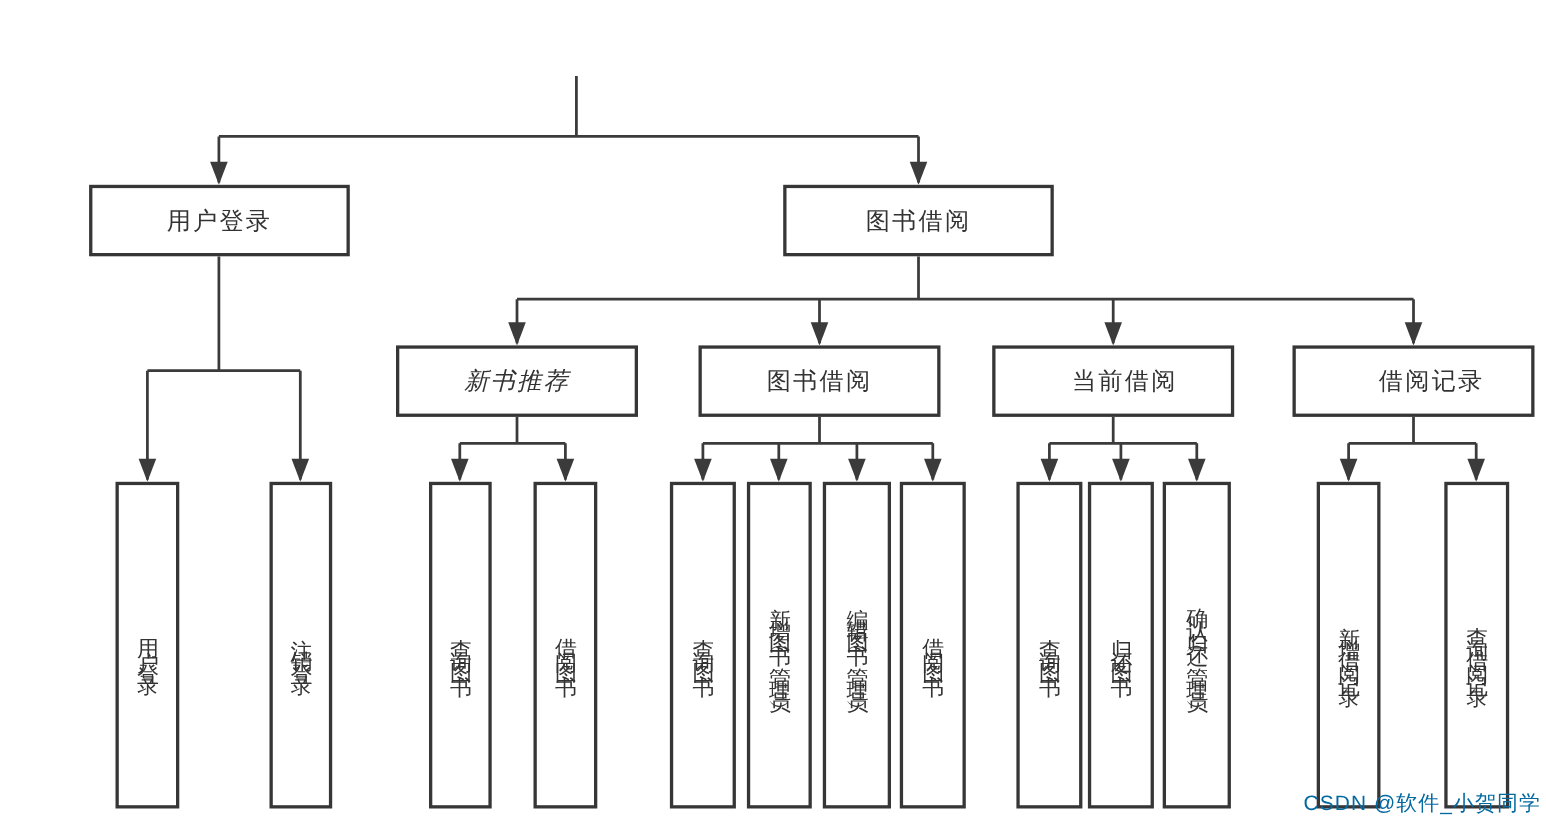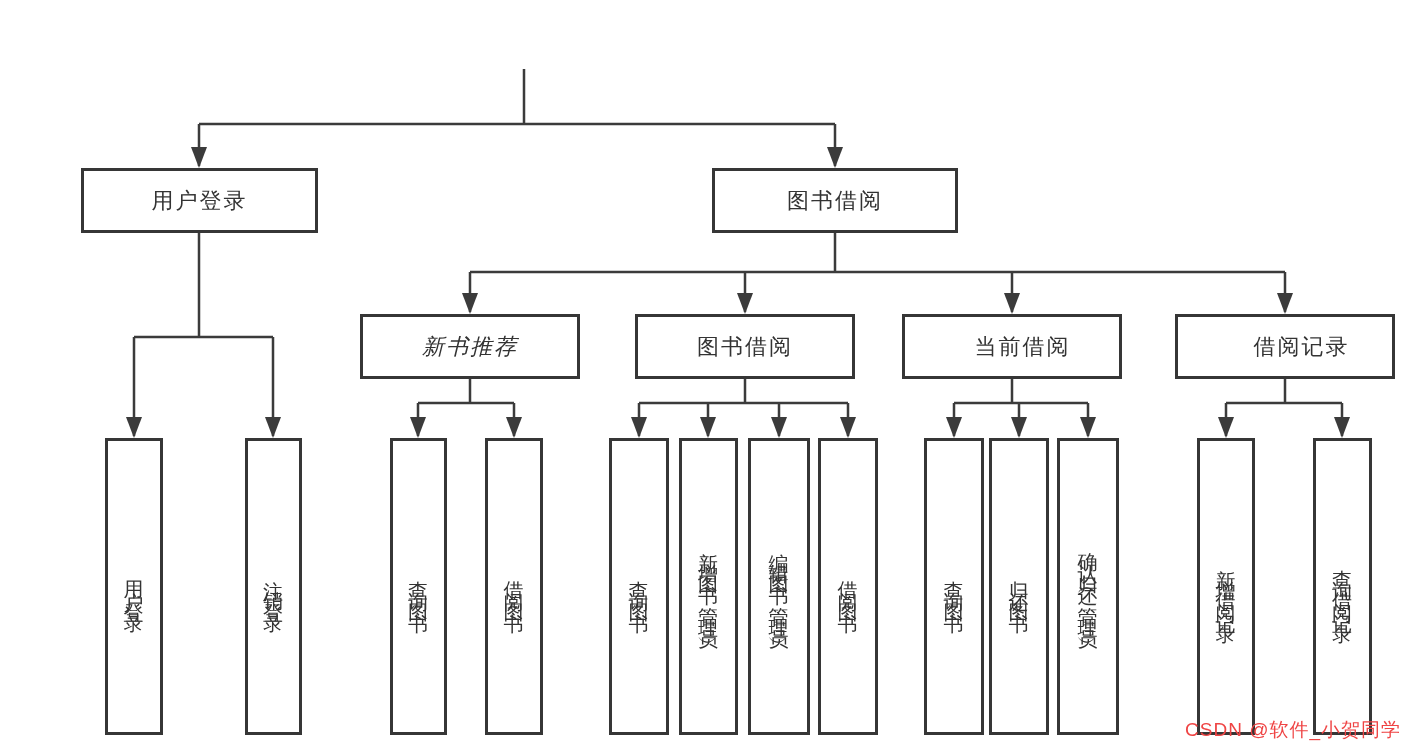--- a/index.html
+++ b/index.html
@@ -42,21 +42,21 @@
     font-size: 20px;
     letter-spacing: 11px;
     line-height: 1;
     border-width: 3px;
   }
   .watermark {
     position: absolute;
     right: 4px;
     bottom: 4px;
     font-size: 19px;
-    color: #ef4444;
+    color: #0369a1;
     letter-spacing: 1px;
     white-space: nowrap;
   }
 </style>
 </head>
 <body>
 
 <div id="canvas">
 
   <svg id="connectors" viewBox="0 0 1405 747" xmlns="http://www.w3.org/2000/svg">

